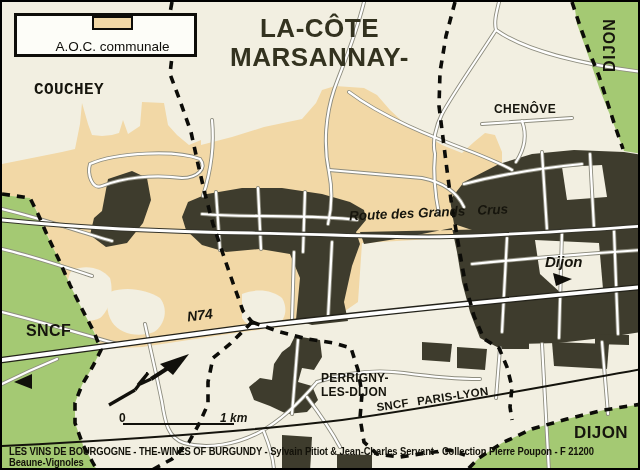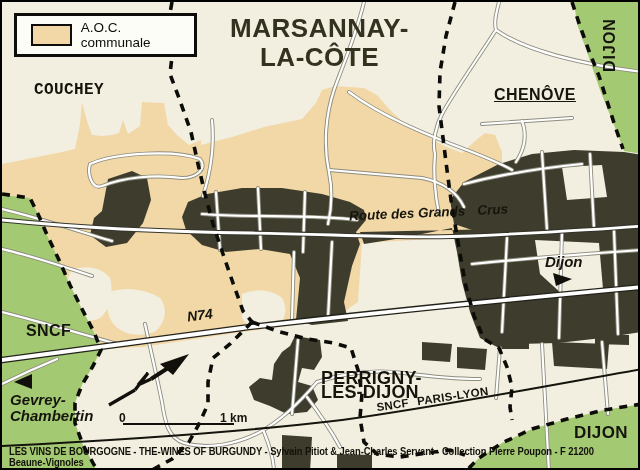--- a/index.html
+++ b/index.html
@@ -9,21 +9,21 @@
     font-family:"Liberation Sans","DejaVu Sans",sans-serif;
   }
   .stage svg{position:absolute;left:0;top:0;}
   .lbl{position:absolute;white-space:nowrap;color:#16150d;}
   .b{font-weight:bold;}
   .i{font-style:italic;}
   .place{font-weight:bold;letter-spacing:.4px;}
   .legend{
     position:absolute;left:12px;top:11px;width:183px;height:44px;
     background:#fdfdf8;border:3px solid #0e0d09;box-sizing:border-box;
-    display:flex;align-items:center;gap:9px;padding-left:14px;
+    display:flex;align-items:center;gap:9px;padding-left:14px;flex-direction:column;
   }
   .swatch{width:41px;height:22px;background:#f2d8a6;border:2px solid #0e0d09;box-sizing:border-box;}
   .legend-label{font-size:13.5px;color:#0e0d09;}
   .title{position:absolute;left:210px;top:12px;width:215px;text-align:center;
     font-weight:bold;font-size:26px;line-height:1.12;color:#33321f;letter-spacing:.5px;}
   .caption{position:absolute;left:7px;top:444px;font-size:10px;font-weight:bold;color:#121109;
     transform:scaleX(0.94);transform-origin:left top;letter-spacing:-0.1px;}
 </style>
 </head>
 <body>
@@ -178,43 +178,39 @@
 
   <path d="M121,422 L232,422" stroke="#11100b" stroke-width="2"></path>
 </svg>
 
 <div class="legend">
   <div class="swatch"></div>
   <div class="legend-label">A.O.C. communale</div>
 </div>
 
 <div class="title">
+  <div>LA-CÔTE</div>
   <div>MARSANNAY-</div>
-  <div>LA-CÔTE</div>
 </div>
 
 <div class="lbl place" style="left:32px;top:79px;font-size:16px;font-family:Liberation Mono, monospace;">COUCHEY</div>
-<div class="lbl place" style="left:492px;top:84px;font-size:16px;text-decoration:underline;">CHENÔVE</div>
+<div class="lbl place" style="left:492px;top:100px;font-size:12px;">CHENÔVE</div>
 <div class="lbl place" style="left:599px;top:70px;font-size:16px;letter-spacing:1px;transform:rotate(-90deg);transform-origin:0 0;">DIJON</div>
 <div class="lbl place" style="left:24px;top:320px;font-size:16px;">SNCF</div>
-<div class="lbl b i" style="left:8px;top:390px;font-size:15px;line-height:16px;">
-  <div>Gevrey-</div>
-  <div>Chambertin</div>
-</div>
-<div class="lbl b" style="left:319px;top:370px;font-size:18px;line-height:13.5px;letter-spacing:.2px;">
+<div class="lbl b" style="left:319px;top:370px;font-size:12px;line-height:13.5px;letter-spacing:.2px;">
   <div>PERRIGNY-</div>
   <div>LES-DIJON</div>
 </div>
 <div class="lbl place" style="left:572px;top:421px;font-size:17px;">DIJON</div>
 <div class="lbl b i" style="left:543px;top:251px;font-size:15px;">Dijon</div>
 
 <div class="lbl i" style="left:347px;top:203px;font-size:13.5px;font-weight:600;transform:rotate(-2.5deg);">
   <span>Route des Grands</span><span style="display:inline-block;width:12px;"></span><span>Crus</span>
 </div>
 <div class="lbl b i" style="left:185px;top:305px;font-size:14px;transform:rotate(-7deg);">N74</div>
 <div class="lbl b" style="left:374px;top:391px;font-size:11.5px;letter-spacing:.3px;word-spacing:5px;transform:rotate(-8.5deg);">SNCF PARIS-LYON</div>
 
 <div class="lbl b" style="left:117px;top:409px;font-size:12px;">0</div>
-<div class="lbl b" style="left:218px;top:409px;font-size:12px;">1 km</div>
+<div class="lbl b" style="left:218px;top:409px;font-size:12px;font-style:italic;">1 km</div>
 
 <div class="caption">LES VINS DE BOURGOGNE - THE-WINES OF BURGUNDY - Sylvain Pitiot &amp; Jean-Charles Servant - Collection Pierre Poupon - F 21200 Beaune-Vignoles</div>
 
 </div>
 
 </body></html>

